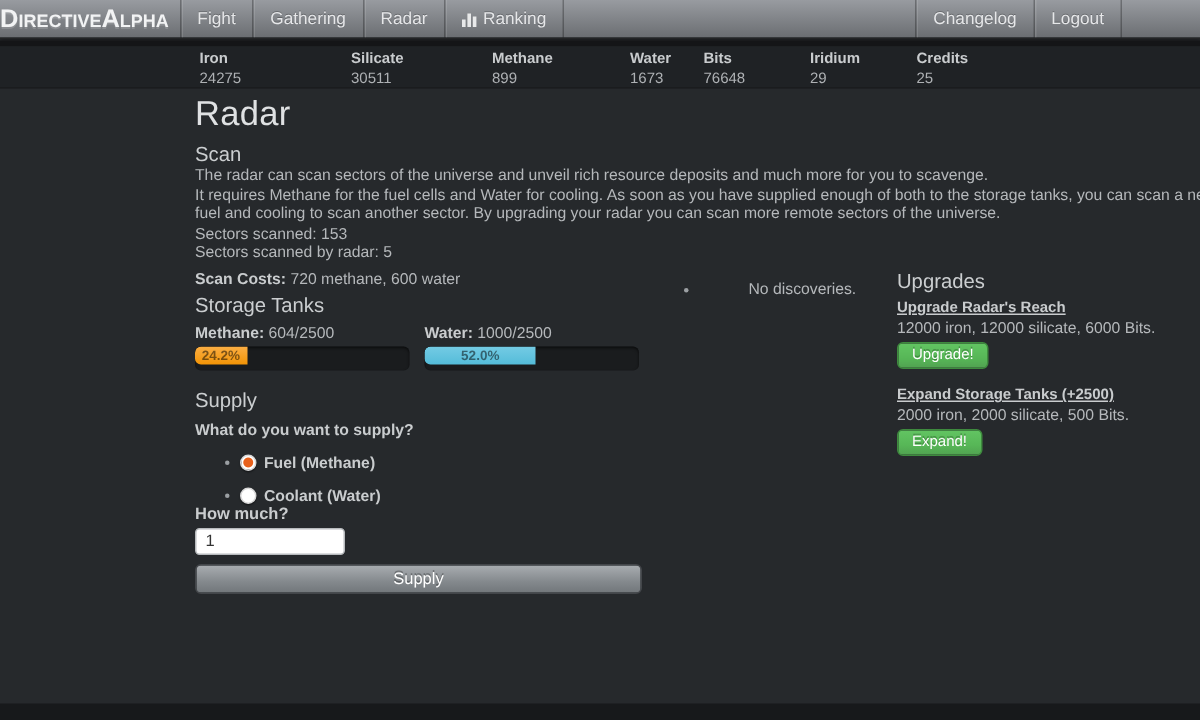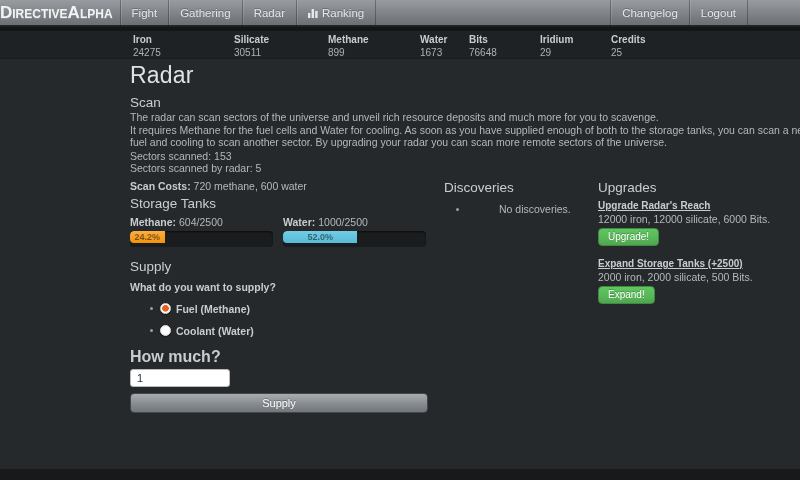--- a/index.html
+++ b/index.html
@@ -109,21 +109,21 @@
   .bullet-dot { width:3px; height:3px; border-radius:50%; background:#9b9fa3; margin-left:20px; }
   .radio {
     width:11px; height:11px; border-radius:50%; background:#fff;
     margin-left:7px; border:1px solid #d8d8d8;
     box-shadow:0 1px 1px rgba(0,0,0,.4);
   }
   .radio.checked {
     background:radial-gradient(circle at 50% 48%, #e8611c 0, #e8611c 3px, #fff 3.6px);
   }
   .option-label { margin-left:5px; font-size:10.5px;text-align:right; }
-  .howmuch { margin-top:11px; font-size:16px; }
+  .howmuch { font-size:11px; }
   .amount-input {
     margin-top:3px; width:100px; height:18px;
     background:#fff; border:1px solid #b7babd; border-radius:3px;
     font-family:"Liberation Sans", sans-serif; font-size:11px; color:#333;
     padding:0 6px; display:block;
   }
   .supply-button {
     margin-top:6px; width:100%; height:20px;
     background:linear-gradient(#a8acb0, #84898d 60%, #72777b);
     border:1px solid #43464a; border-radius:4px;
@@ -276,21 +276,20 @@
     <span class="radio"></span>
     <span class="option-label bold-label">Coolant (Water)</span>
   </div>
 
   <div class="howmuch bold-label">How much?</div>
   <input class="amount-input" type="text" value="1" style="">
   <button class="supply-button">Supply</button>
 </div>
 
 <div class="col col2">
-  <div class="section-heading">Discoveries</div>
   <div class="disc-item">
     <span class="bullet-dot"></span>
     <span class="disc-text small-text">No discoveries.</span>
   </div>
 </div>
 
 <div class="col col3">
   <div class="section-heading">Upgrades</div>
 
   <div class="upgrade-item-title bold-label">Upgrade Radar's Reach</div>

